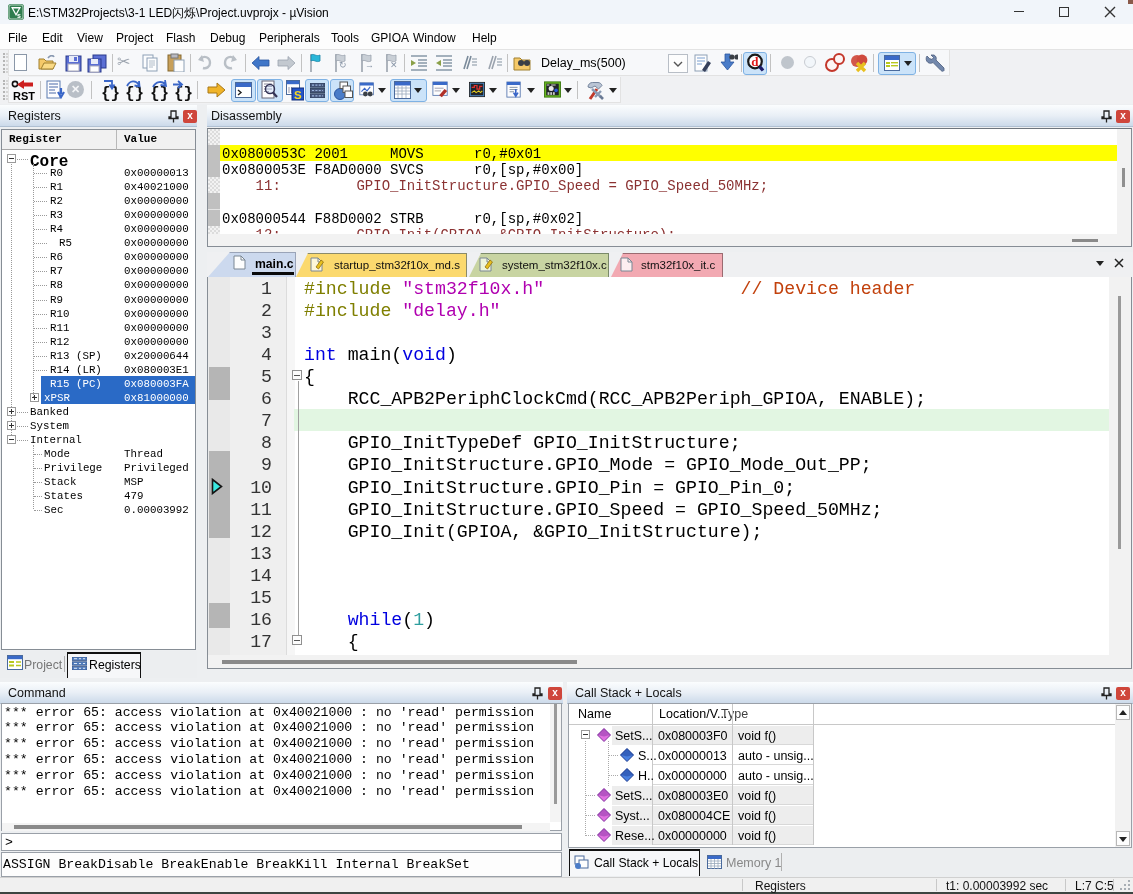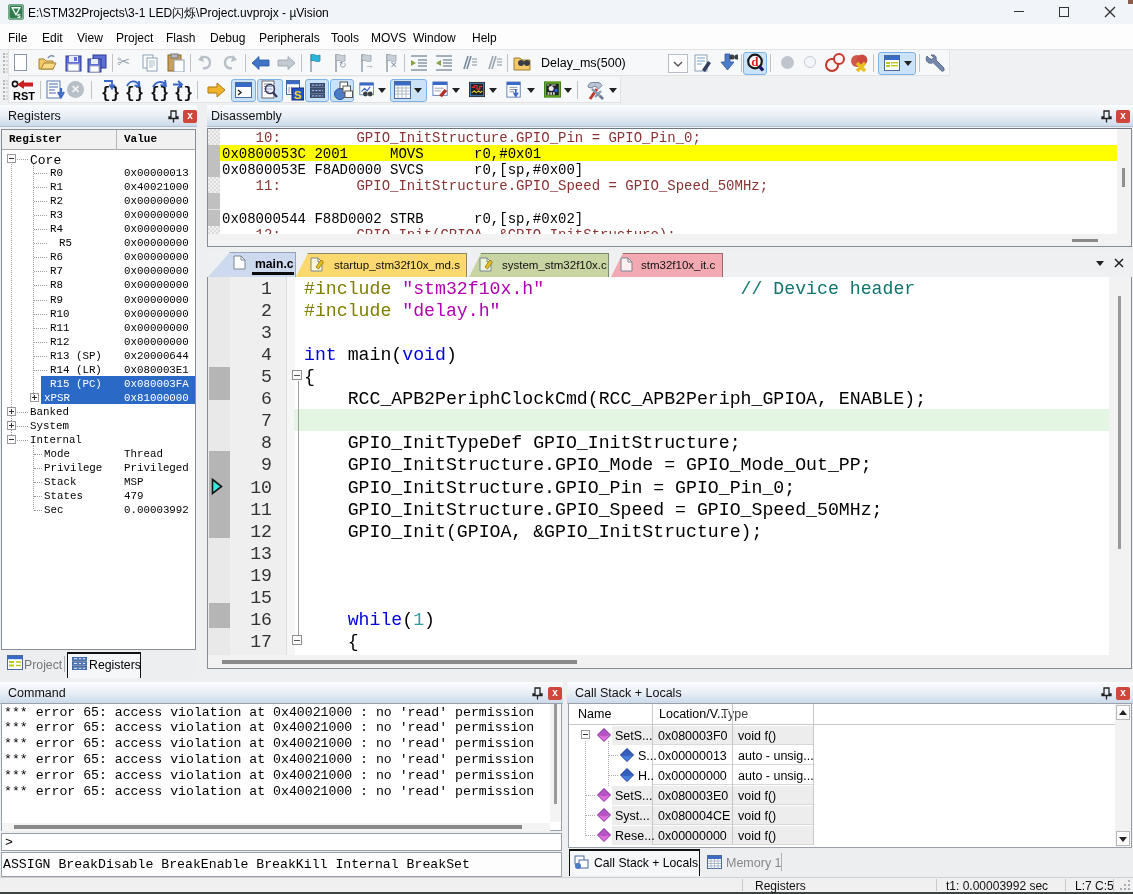--- a/index.html
+++ b/index.html
@@ -35,21 +35,21 @@
 <div class="abs" style="left:1128px;top:0;width:5px;height:4px;background:#8a5a4a;"></div>
 <div class="abs" style="left:0;top:24px;width:1133px;height:26px;background:#fdfdfd;border-bottom:1px solid #e3e3e3;"></div>
 <div class="abs" style="left:8px;top:31px;font-size:12px;color:#000;">File</div>
 <div class="abs" style="left:42px;top:31px;font-size:12px;color:#000;">Edit</div>
 <div class="abs" style="left:77px;top:31px;font-size:12px;color:#000;">View</div>
 <div class="abs" style="left:116px;top:31px;font-size:12px;color:#000;">Project</div>
 <div class="abs" style="left:166px;top:31px;font-size:12px;color:#000;">Flash</div>
 <div class="abs" style="left:210px;top:31px;font-size:12px;color:#000;">Debug</div>
 <div class="abs" style="left:259px;top:31px;font-size:12px;color:#000;">Peripherals</div>
 <div class="abs" style="left:331px;top:31px;font-size:12px;color:#000;">Tools</div>
-<div class="abs" style="left:371px;top:31px;font-size:12px;color:#000;">MOVS</div>
+<div class="abs" style="left:371px;top:31px;font-size:12px;color:#000;">GPIOA</div>
 <div class="abs" style="left:413px;top:31px;font-size:12px;color:#000;">Window</div>
 <div class="abs" style="left:472px;top:31px;font-size:12px;color:#000;">Help</div>
 <div class="abs" style="left:0;top:50px;width:1133px;height:27px;background:#f0f1f3;"></div>
 <div class="abs" style="left:8px;top:50px;width:942px;height:26px;background:#f7f8fa;border:1px solid #e2e2e2;border-top:none;"></div>
 <div class="abs" style="left:3px;top:53px;width:0;height:20px;border-left:2px dotted #b5b5b5;"></div>
 <div class="abs" style="left:6px;top:53px;width:0;height:20px;border-left:2px dotted #d5d5d5;"></div>
 <div class="abs" style="left:14px;top:54px;width:13px;height:17px;background:#fff;border:1px solid #8a97a8;"></div>
 <svg class="abs" style="left:38px;top:55px;" width="19" height="16" viewBox="0 0 19 16">
 <path d="M1 14 L1 4 L6 4 L8 6 L15 6 L15 14 Z" fill="#f5c969" stroke="#a08030" stroke-width="1"></path>
 <path d="M3 14 L6 8 L18 8 L15 14 Z" fill="#fada85" stroke="#a08030" stroke-width="1"></path>
@@ -329,21 +329,21 @@
   </svg>
 <div class="closebtn" style="left:183px;top:110px;">x</div>
 <div class="abs" style="left:1px;top:129px;width:195px;height:521px;background:#fff;border:1px solid #868d95;"></div>
 <div class="abs" style="left:2px;top:130px;width:193px;height:20px;background:#f1f1f1;border-bottom:1px solid #a8a8a8;"></div>
 <div class="abs" style="left:2px;top:130px;width:115px;height:20px;border-right:1px solid #b8b8b8;"></div>
 <div class="abs mono" style="left:9px;top:133px;font-size:11px;font-weight:bold;color:#000;">Register</div>
 <div class="abs mono" style="left:124px;top:133px;font-size:11px;font-weight:bold;color:#000;">Value</div>
 <div class="abs" style="left:11px;top:162px;width:0;height:281px;border-left:1px dotted #9a9a9a;"></div>
 <div class="abs" style="left:7px;top:154px;width:9px;height:9px;background:#fff;border:1px solid #9a9a9a;"></div>
 <div class="abs" style="left:9px;top:158px;width:5px;height:1px;background:#333;"></div>
-<div class="abs mono" style="left:30px;top:153px;font-size:13px;font-weight:normal;color:#000;white-space:pre;">Core</div>
+<div class="abs mono" style="left:30px;top:153px;font-size:16px;font-weight:bold;color:#000;white-space:pre;">Core</div>
 <div class="abs mono" style="left:50px;top:167px;font-size:10.8px;font-weight:normal;color:#000;white-space:pre;">R0</div>
 <div class="abs mono" style="left:124px;top:167px;font-size:10.8px;color:#000;white-space:pre;">0x00000013</div>
 <div class="abs mono" style="left:50px;top:181px;font-size:10.8px;font-weight:normal;color:#000;white-space:pre;">R1</div>
 <div class="abs mono" style="left:124px;top:181px;font-size:10.8px;color:#000;white-space:pre;">0x40021000</div>
 <div class="abs mono" style="left:50px;top:195px;font-size:10.8px;font-weight:normal;color:#000;white-space:pre;">R2</div>
 <div class="abs mono" style="left:124px;top:195px;font-size:10.8px;color:#000;white-space:pre;">0x00000000</div>
 <div class="abs mono" style="left:50px;top:209px;font-size:10.8px;font-weight:normal;color:#000;white-space:pre;">R3</div>
 <div class="abs mono" style="left:124px;top:209px;font-size:10.8px;color:#000;white-space:pre;">0x00000000</div>
 <div class="abs mono" style="left:50px;top:223px;font-size:10.8px;font-weight:normal;color:#000;white-space:pre;">R4</div>
 <div class="abs mono" style="left:124px;top:223px;font-size:10.8px;color:#000;white-space:pre;">0x00000000</div>
@@ -452,21 +452,20 @@
 <div class="abs" style="left:208px;top:129px;width:12px;height:105px;background:#e4e4e4;"></div>
 <div class="abs" style="left:220px;top:145px;width:897px;height:16px;background:#ffff00;"></div>
 <div class="abs" style="left:208px;top:129px;width:12px;height:16px;background:repeating-conic-gradient(#dcdcdc 0% 25%, #f2f2f2 0% 50%) 0 0/4px 4px;"></div>
 <div class="abs" style="left:208px;top:145px;width:12px;height:16px;background:#c0c0c0;"></div>
 <div class="abs" style="left:208px;top:161px;width:12px;height:16px;background:#c0c0c0;"></div>
 <div class="abs" style="left:208px;top:177px;width:12px;height:16px;background:repeating-conic-gradient(#dcdcdc 0% 25%, #f2f2f2 0% 50%) 0 0/4px 4px;"></div>
 <div class="abs" style="left:208px;top:193px;width:12px;height:16px;background:#c0c0c0;"></div>
 <div class="abs" style="left:208px;top:210px;width:12px;height:16px;background:#c0c0c0;"></div>
 <div class="abs" style="left:208px;top:226px;width:12px;height:8px;background:repeating-conic-gradient(#dcdcdc 0% 25%, #f2f2f2 0% 50%) 0 0/4px 4px;"></div>
 <div class="abs" style="left:220px;top:129px;width:897px;height:105px;overflow:hidden;">
-<div class="abs mono pre" style="left:2px;top:0.6px;font-size:14px;color:#8b3232;">    10:         GPIO_InitStructure.GPIO_Pin = GPIO_Pin_0;</div>
 <div class="abs mono pre" style="left:2px;top:16.8px;font-size:14px;color:#000;font-family:Liberation Mono, monospace;">0x0800053C 2001     MOVS      r0,#0x01</div>
 <div class="abs mono pre" style="left:2px;top:33.0px;font-size:14px;color:#000;">0x0800053E F8AD0000 SVCS      r0,[sp,#0x00]</div>
 <div class="abs mono pre" style="left:2px;top:49.2px;font-size:14px;color:#8b3232;">    11:         GPIO_InitStructure.GPIO_Speed = GPIO_Speed_50MHz;</div>
 <div class="abs mono pre" style="left:2px;top:81.6px;font-size:14px;color:#000;">0x08000544 F88D0002 STRB      r0,[sp,#0x02]</div>
 <div class="abs mono pre" style="left:2px;top:97.8px;font-size:14px;color:#8b3232;">    12:         GPIO_Init(GPIOA, &amp;GPIO_InitStructure);</div>
 </div>
 <div class="abs" style="left:1117px;top:129px;width:14px;height:105px;background:#f2f2f2;"></div>
 <div class="abs" style="left:1122px;top:168px;width:3px;height:19px;background:#909090;"></div>
 <div class="abs" style="left:208px;top:234px;width:923px;height:12px;background:#f2f2f2;"></div>
 <div class="abs" style="left:1072px;top:239px;width:26px;height:3px;background:#8a8a8a;"></div>
@@ -517,33 +516,33 @@
 <div class="abs mono" style="left:230px;top:344.9px;width:42px;text-align:right;font-size:18.2px;color:#333;">4</div>
 <div class="abs mono" style="left:230px;top:367.0px;width:42px;text-align:right;font-size:18.2px;color:#333;">5</div>
 <div class="abs mono" style="left:230px;top:389.1px;width:42px;text-align:right;font-size:18.2px;color:#333;">6</div>
 <div class="abs mono" style="left:230px;top:411.2px;width:42px;text-align:right;font-size:18.2px;color:#333;">7</div>
 <div class="abs mono" style="left:230px;top:433.3px;width:42px;text-align:right;font-size:18.2px;color:#333;">8</div>
 <div class="abs mono" style="left:230px;top:455.4px;width:42px;text-align:right;font-size:18.2px;color:#333;">9</div>
 <div class="abs mono" style="left:230px;top:477.5px;width:42px;text-align:right;font-size:18.2px;color:#333;">10</div>
 <div class="abs mono" style="left:230px;top:499.6px;width:42px;text-align:right;font-size:18.2px;color:#333;">11</div>
 <div class="abs mono" style="left:230px;top:521.7px;width:42px;text-align:right;font-size:18.2px;color:#333;">12</div>
 <div class="abs mono" style="left:230px;top:543.8px;width:42px;text-align:right;font-size:18.2px;color:#333;">13</div>
-<div class="abs mono" style="left:230px;top:565.9px;width:42px;text-align:right;font-size:18.2px;color:#333;">19</div>
+<div class="abs mono" style="left:230px;top:565.9px;width:42px;text-align:right;font-size:18.2px;color:#333;">14</div>
 <div class="abs mono" style="left:230px;top:588.0px;width:42px;text-align:right;font-size:18.2px;color:#333;">15</div>
 <div class="abs mono" style="left:230px;top:610.1px;width:42px;text-align:right;font-size:18.2px;color:#333;">16</div>
 <div class="abs mono" style="left:230px;top:632.2px;width:42px;text-align:right;font-size:18.2px;color:#333;">17</div>
 <div class="abs" style="left:298px;top:381px;width:0;height:255px;border-left:1px solid #a0a0a0;"></div>
 <div class="abs" style="left:292px;top:370px;width:10px;height:10px;background:#fcfcfc;border:1px solid #909090;"></div>
 <div class="abs" style="left:294px;top:375px;width:6px;height:1px;background:#555;"></div>
 <div class="abs" style="left:292px;top:635px;width:10px;height:10px;background:#fcfcfc;border:1px solid #909090;"></div>
 <div class="abs" style="left:294px;top:640px;width:6px;height:1px;background:#555;"></div>
 <svg class="abs" style="left:211px;top:478px;" width="12" height="17" viewBox="0 0 12 17">
 <path d="M1.5 1.5 L10.5 8.5 L1.5 15.5 Z" fill="#3ae8e0" stroke="#151515" stroke-width="1.6"></path>
   </svg>
-<div class="abs mono pre" style="left:304px;top:278.6px;font-size:18.2px;"><span style="color:#7f7f00">#include </span><span style="color:#b000b0">"stm32f10x.h"</span><span style="color:#000">                  </span><span style="color:#0f766e">// Device header</span></div>
+<div class="abs mono pre" style="left:304px;top:278.6px;font-size:18.2px;"><span style="color:#7f7f00">#include </span><span style="color:#b000b0">"stm32f10x.h"</span><span style="color:#000">                  </span><span style="color:#c2410c">// Device header</span></div>
 <div class="abs mono pre" style="left:304px;top:300.7px;font-size:18.2px;"><span style="color:#7f7f00">#include </span><span style="color:#b000b0">"delay.h"</span></div>
 <div class="abs mono pre" style="left:304px;top:344.9px;font-size:18.2px;"><span style="color:#0000e0">int</span><span style="color:#000"> main(</span><span style="color:#0000e0">void</span><span style="color:#000">)</span></div>
 <div class="abs mono pre" style="left:304px;top:367.0px;font-size:18.2px;"><span style="color:#000">{</span></div>
 <div class="abs mono pre" style="left:304px;top:389.1px;font-size:18.2px;"><span style="color:#000">    RCC_APB2PeriphClockCmd(RCC_APB2Periph_GPIOA, ENABLE);</span></div>
 <div class="abs mono pre" style="left:304px;top:433.3px;font-size:18.2px;"><span style="color:#000">    GPIO_InitTypeDef GPIO_InitStructure;</span></div>
 <div class="abs mono pre" style="left:304px;top:455.4px;font-size:18.2px;"><span style="color:#000">    GPIO_InitStructure.GPIO_Mode = GPIO_Mode_Out_PP;</span></div>
 <div class="abs mono pre" style="left:304px;top:477.5px;font-size:18.2px;"><span style="color:#000">    GPIO_InitStructure.GPIO_Pin = GPIO_Pin_0;</span></div>
 <div class="abs mono pre" style="left:304px;top:499.6px;font-size:18.2px;"><span style="color:#000">    GPIO_InitStructure.GPIO_Speed = GPIO_Speed_50MHz;</span></div>
 <div class="abs mono pre" style="left:304px;top:521.7px;font-size:18.2px;"><span style="color:#000">    GPIO_Init(GPIOA, &amp;GPIO_InitStructure);</span></div>
 <div class="abs mono pre" style="left:304px;top:610.1px;font-size:18.2px;"><span style="color:#000">    </span><span style="color:#0000e0">while</span><span style="color:#000">(</span><span style="color:#2e9e9e">1</span><span style="color:#000">)</span></div>

